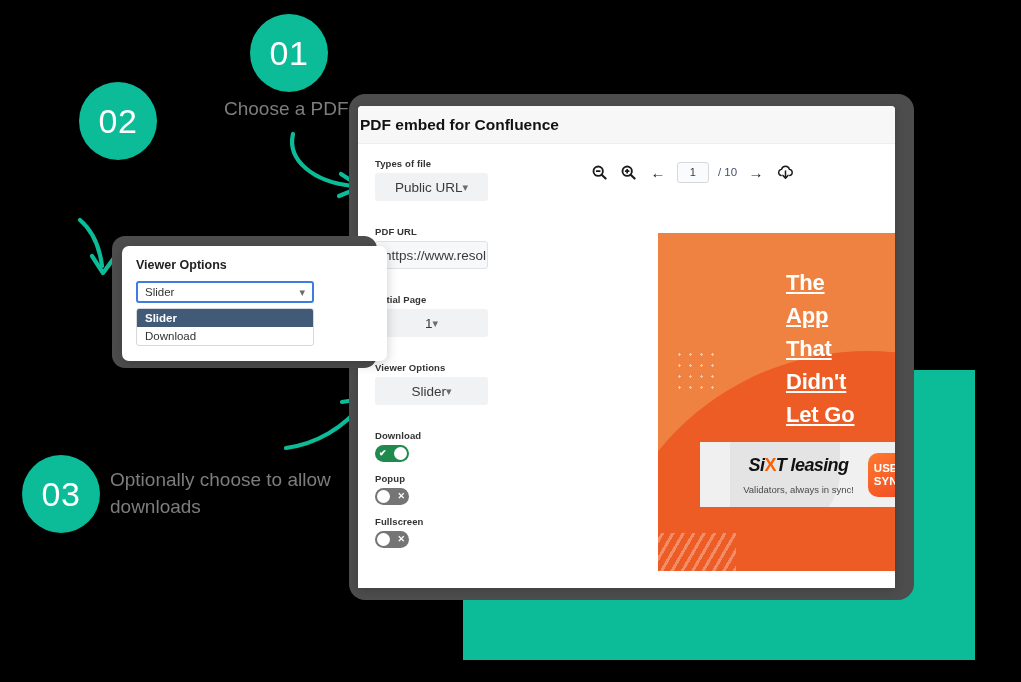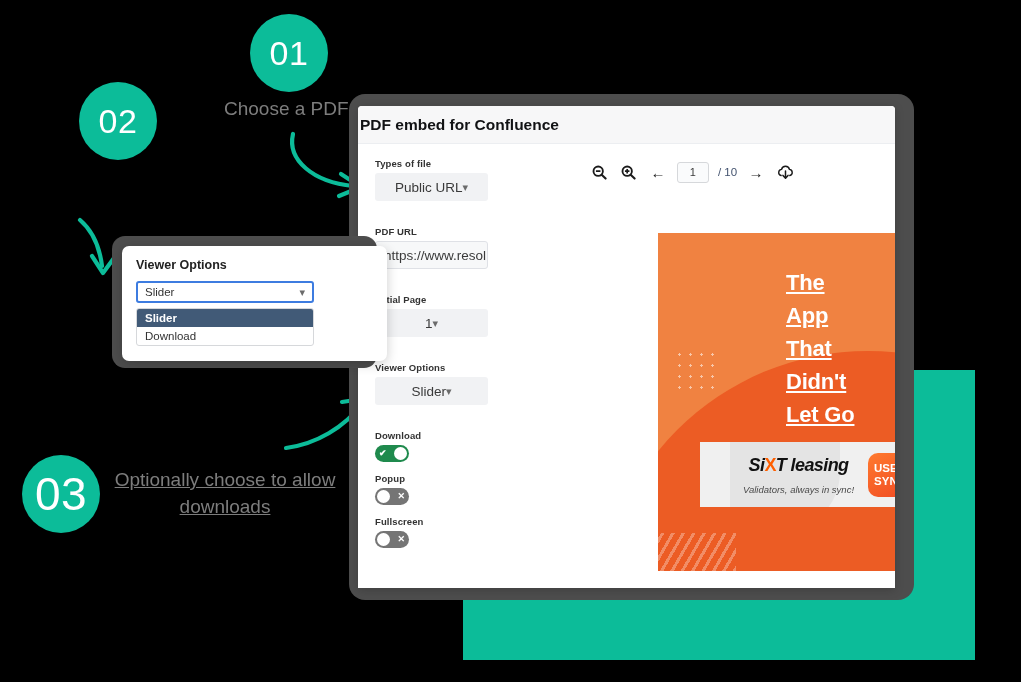--- a/index.html
+++ b/index.html
@@ -20,29 +20,29 @@
 
   
   .step-circle {
     position: absolute; border-radius: 50%;
     background: #0CBC99; color: #ffffff;
     display: flex; align-items: center; justify-content: center;
     font-weight: 400; letter-spacing: 0.5px;
   }
   #step1-circle { left: 250px; top: 14px; width: 78px; height: 78px; font-size: 34px; }
   #step2-circle { left: 79px; top: 82px; width: 78px; height: 78px; font-size: 34px; }
-  #step3-circle { left: 22px; top: 455px; width: 78px; height: 78px; font-size: 46px; }
+  #step3-circle { left: 22px; top: 455px; width: 78px; height: 78px; font-size: 34px; }
 
   .step-text {
     position: absolute; color: #7d7d7d;
     font-size: 19px; line-height: 26px; text-align: left;
   }
   #step1-text { left: 224px; top: 96px; width: 130px; }
   #step2-text { left: 32px; top: 164px; width: 175px; }
-  #step3-text { left: 110px; top: 466px; width: 230px; text-align: center; line-height: 27px; text-decoration: underline; }
+  #step3-text { left: 110px; top: 466px; width: 230px; text-align: left; line-height: 27px; }
 
   .arrow-svg { position: absolute; pointer-events: none; }
 
   
   .device-frame {
     position: absolute; left: 349px; top: 94px;
     width: 565px; height: 506px;
     background: #4d4d4d; border-radius: 16px;
   }
 
@@ -152,21 +152,21 @@
     display: flex; align-items: center; justify-content: center; gap: 14px;
     overflow: hidden;
   }
   .logo-card::before {
     content: ""; position: absolute; left: 30px; top: -20px;
     width: 110px; height: 110px; background: #e4e4e4; border-radius: 0 0 60px 0;
   }
   .logo-text-wrap { position: relative; text-align: center; }
   .sixt-line { font-size: 18px; font-weight: bold; font-style: italic; color: #111111; letter-spacing: -0.6px; }
   .sixt-x { color: #ff5f00; font-style: normal; }
-  .sixt-tag { font-size: 9.5px; color: #4a4a4a; margin-top: 8px; font-style: italic; }
+  .sixt-tag { font-size: 9.5px; color: #4a4a4a; margin-top: 8px; }
   .usersync {
     position: relative; width: 44px; height: 44px; border-radius: 10px;
     background: linear-gradient(150deg, #FF7A2F 0%, #F04A23 100%);
     color: #ffffff; font-size: 11.5px; font-weight: bold; line-height: 13px;
     display: flex; flex-direction: column; align-items: center; justify-content: center;
   }
 
   
   .dialog-footer {
     position: absolute; left: 0; bottom: 0; width: 100%; height: 44px;

